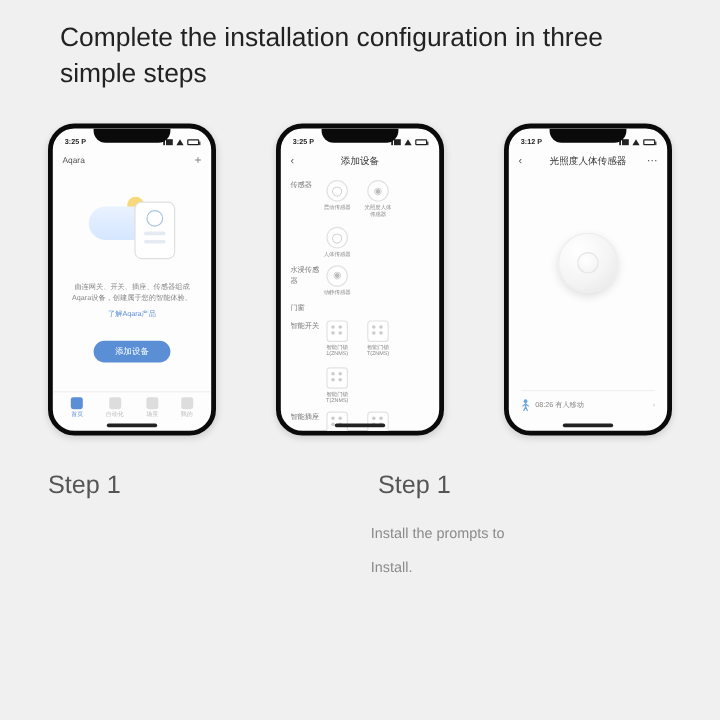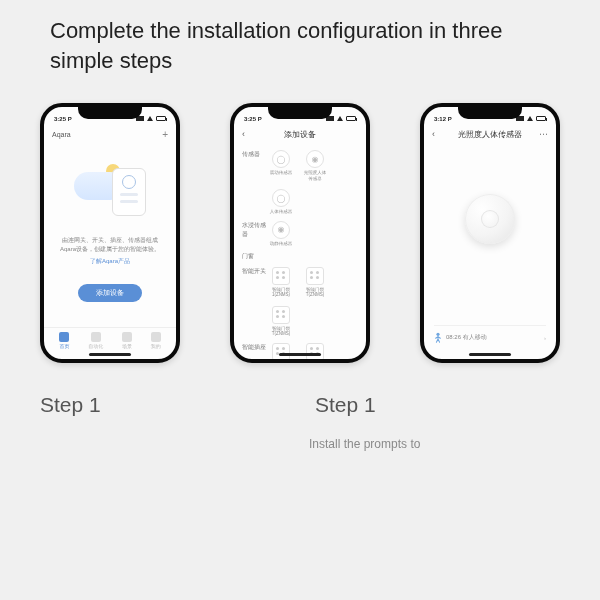--- a/index.html
+++ b/index.html
@@ -457,17 +457,18 @@
   </div>
 
   <div class="steps">
     <div class="step-col">
       <div class="step-title">Step 1</div>
     </div>
     <div class="step-col step3">
       <div class="step-title">Step 1</div>
       <div class="step-text">
         <p>Install the prompts to</p>
+        <p>Install.</p>
       </div>
     </div>
   </div>
 
 </div>
 
 </body></html>

